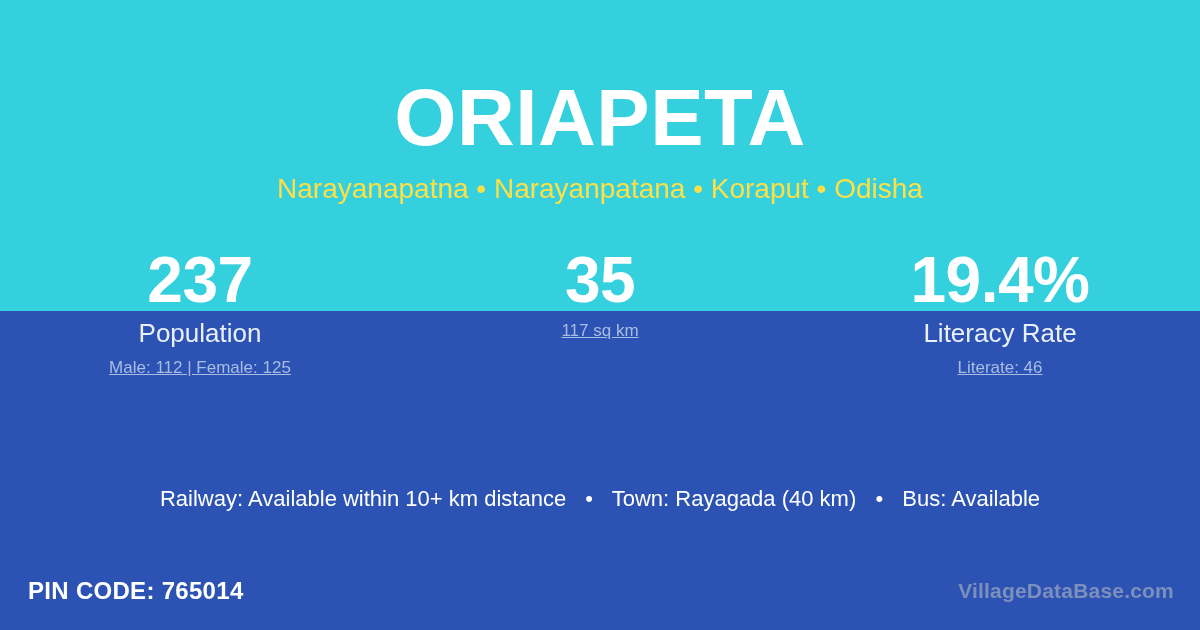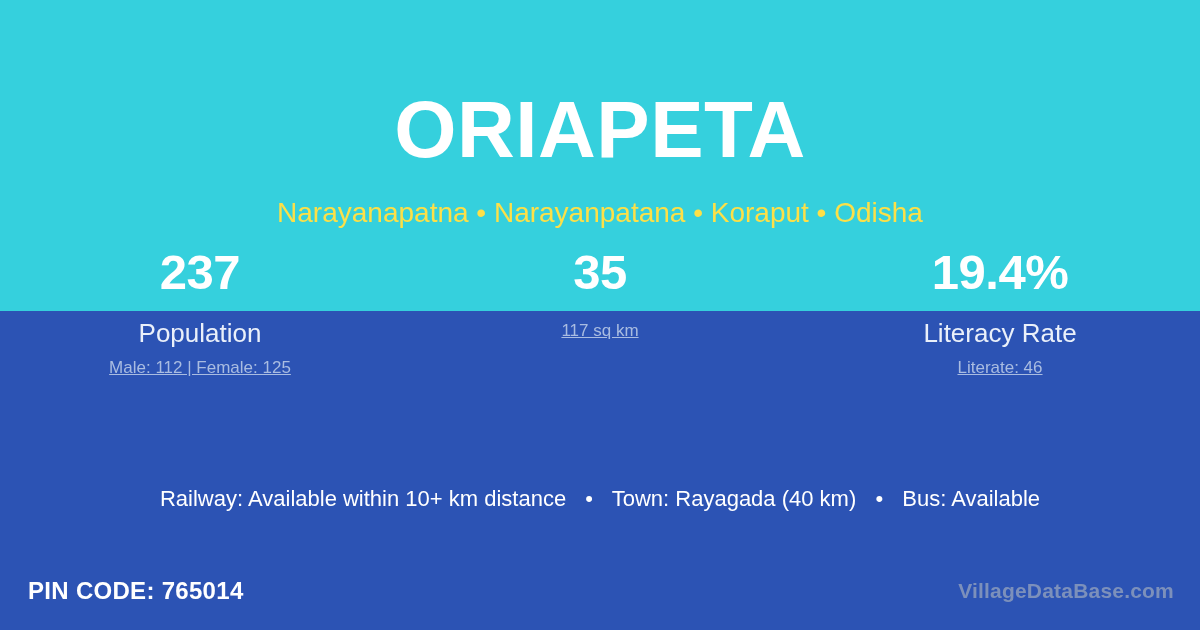--- a/index.html
+++ b/index.html
@@ -36,21 +36,21 @@
   
   .header {
     position: absolute;
     left: 0;
     top: 0;
     width: 1200px;
     text-align: center;
   }
 
   .village-title {
-    margin: 12px;
+    margin: 0;
     padding-top: 78px;
     font-size: 80px;
     font-weight: 700;
     line-height: 1.0;
     letter-spacing: 0.5px;
     color: #ffffff;
     font-family: "Liberation Sans", sans-serif;
   }
 
   .village-subtitle {
@@ -73,21 +73,21 @@
     flex-direction: row;
   }
 
   .stat-block {
     flex: 1 1 0;
     text-align: center;
   }
 
   .stat-value {
     display: block;
-    font-size: 49px;
+    font-size: 64px;
     font-weight: 700;
     line-height: 1.0;
     color: #ffffff;
     letter-spacing: -0.5px;
     height: 63px;
     font-family: "Liberation Sans", sans-serif;
   }
 
   .stat-label {
     display: block;

